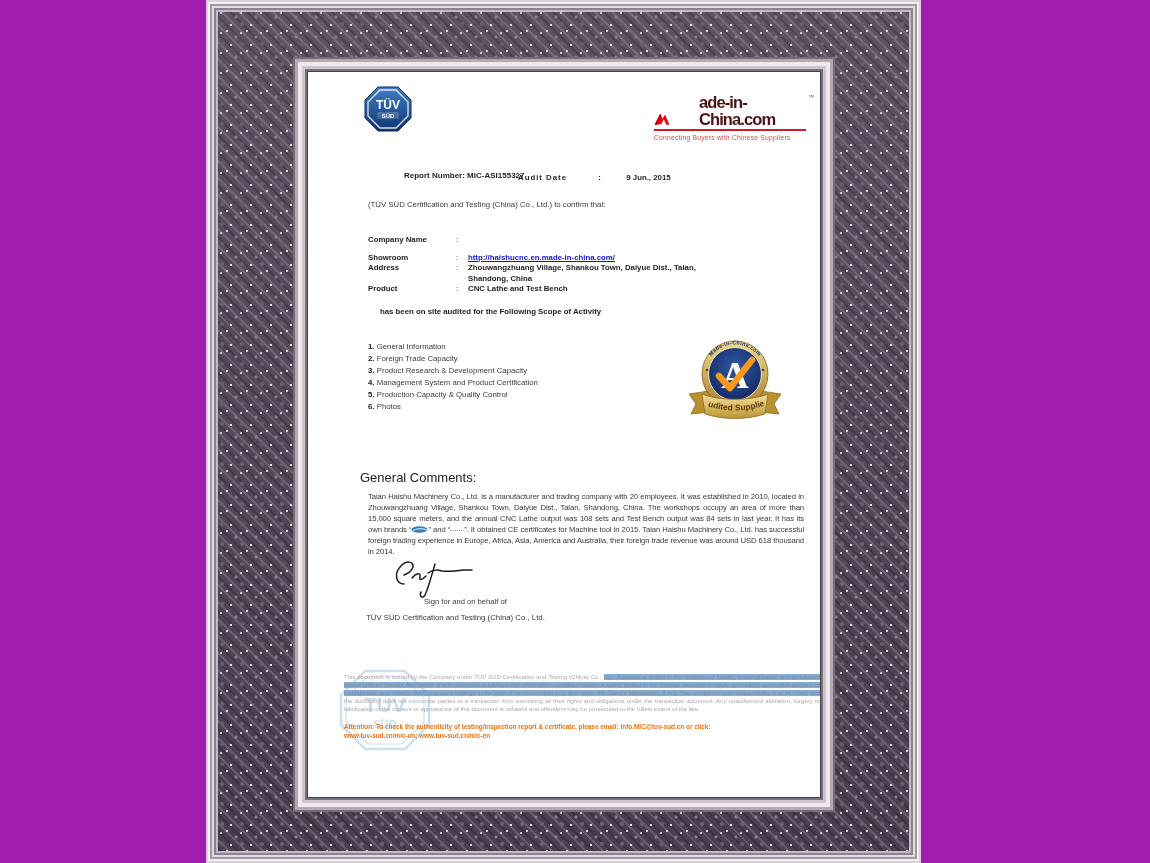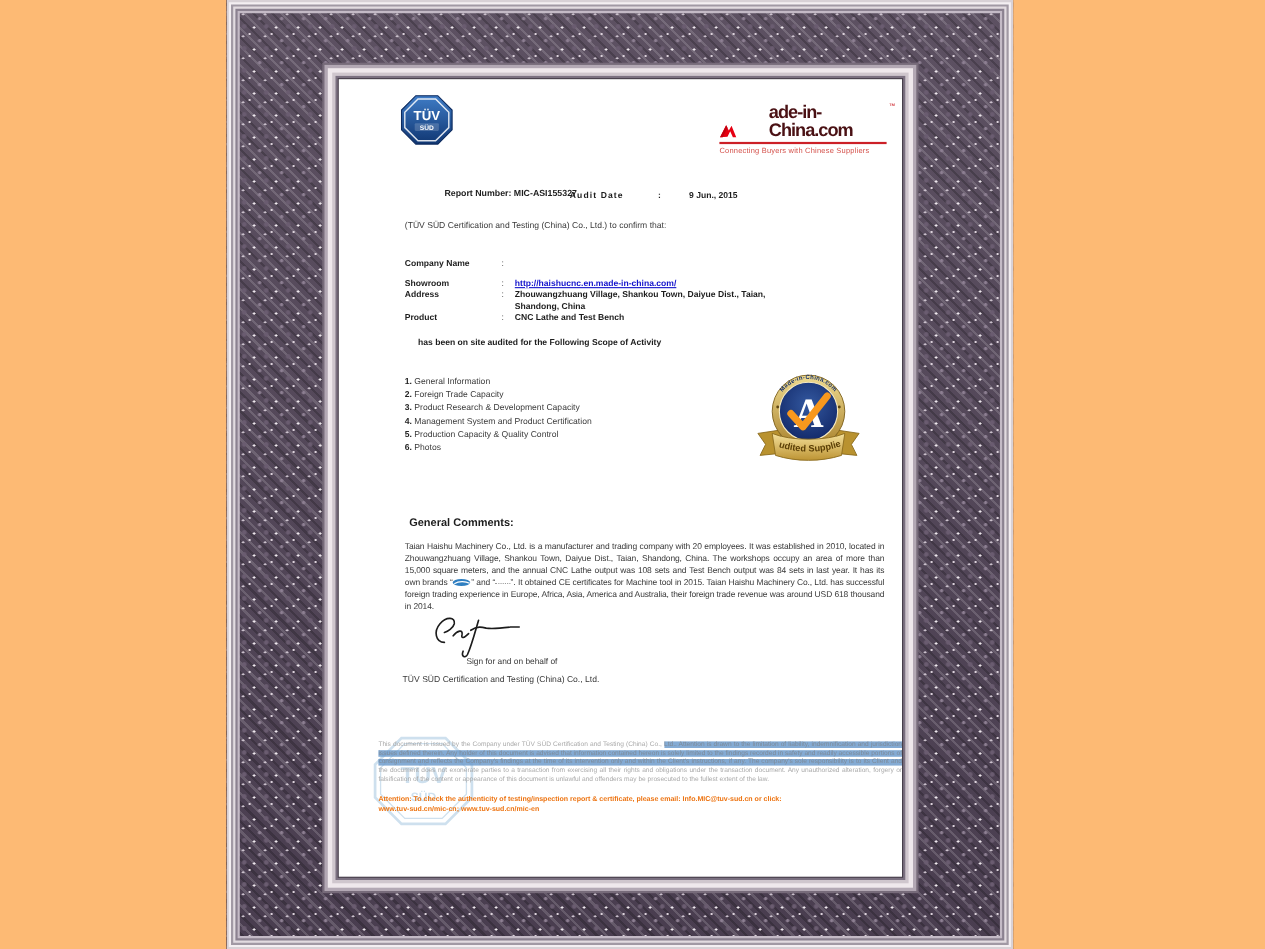--- a/index.html
+++ b/index.html
@@ -1,18 +1,18 @@
 <!DOCTYPE html>
 <html><head>
 <meta charset="utf-8">
 <style>
   * { margin:0; padding:0; box-sizing:border-box; }
   html,body { width:1150px; height:863px; background:#ffffff; overflow:hidden;
               font-family:"Liberation Sans", sans-serif; }
-  .page { position:relative; width:1150px; height:863px; background:#fdba74; }
+  .page { position:relative; width:1150px; height:863px; background:#a21caf; }
 
   
   .frame {
     position:absolute; left:206px; top:0; width:715px; height:863px;
     background-color:#52465a;
     background-image:
       radial-gradient(circle 2px at 5px 5px, #efe9ee 45%, rgba(239,233,238,0) 60%),
       radial-gradient(circle 2px at 15px 13px, #cfc5d0 45%, rgba(207,197,208,0) 60%),
       radial-gradient(circle 3px at 10px 17px, #8d7f92 40%, rgba(141,127,146,0) 62%),
       radial-gradient(circle 4px at 16px 4px, #6a5c70 40%, rgba(106,92,112,0) 66%),
@@ -72,21 +72,21 @@
   .crow.gap { margin-top:7px; }
   .link { color:#1212cc; font-weight:bold; text-decoration:underline; cursor:pointer; }
 
   .scope-head { left:60px; top:235px; font-size:7.8px; font-weight:bold; color:#1d1d1d;padding-left:12px; }
   .scope-list { left:60px; top:269px; font-size:7.8px; color:#3a3a3a; }
   .scope-list .item { line-height:12px; }
   .scope-list .num { font-weight:bold; color:#222; }
 
   .badge { left:374px; top:268px; width:106px; height:84px; }
 
-  .gc-head { left:64px; top:398px; font-size:10px; font-weight:bold; color:#1d1d1d; }
+  .gc-head { left:52px; top:398px; font-size:13px; font-weight:normal; color:#1d1d1d; }
   .gc-para { left:60px; top:419px; width:436px; font-size:7.7px; line-height:11px;
              color:#3a3a3a; text-align:justify; letter-spacing:-0.1px; }
   .brand1 { display:inline-block; width:17px; height:7px; vertical-align:-1px; }
   .brand2 { display:inline-block; width:14px; height:5px; vertical-align:1px;
             border-bottom:1px dotted #9a9a9a; }
 
   .signature { left:80px; top:486px; width:90px; height:40px; }
   .sign-for { left:76px; top:525px; font-size:7.6px; color:#3a3a3a;margin-left:40px; }
   .signoff-co { left:58px; top:541px; font-size:7.8px; color:#3a3a3a; }
 

